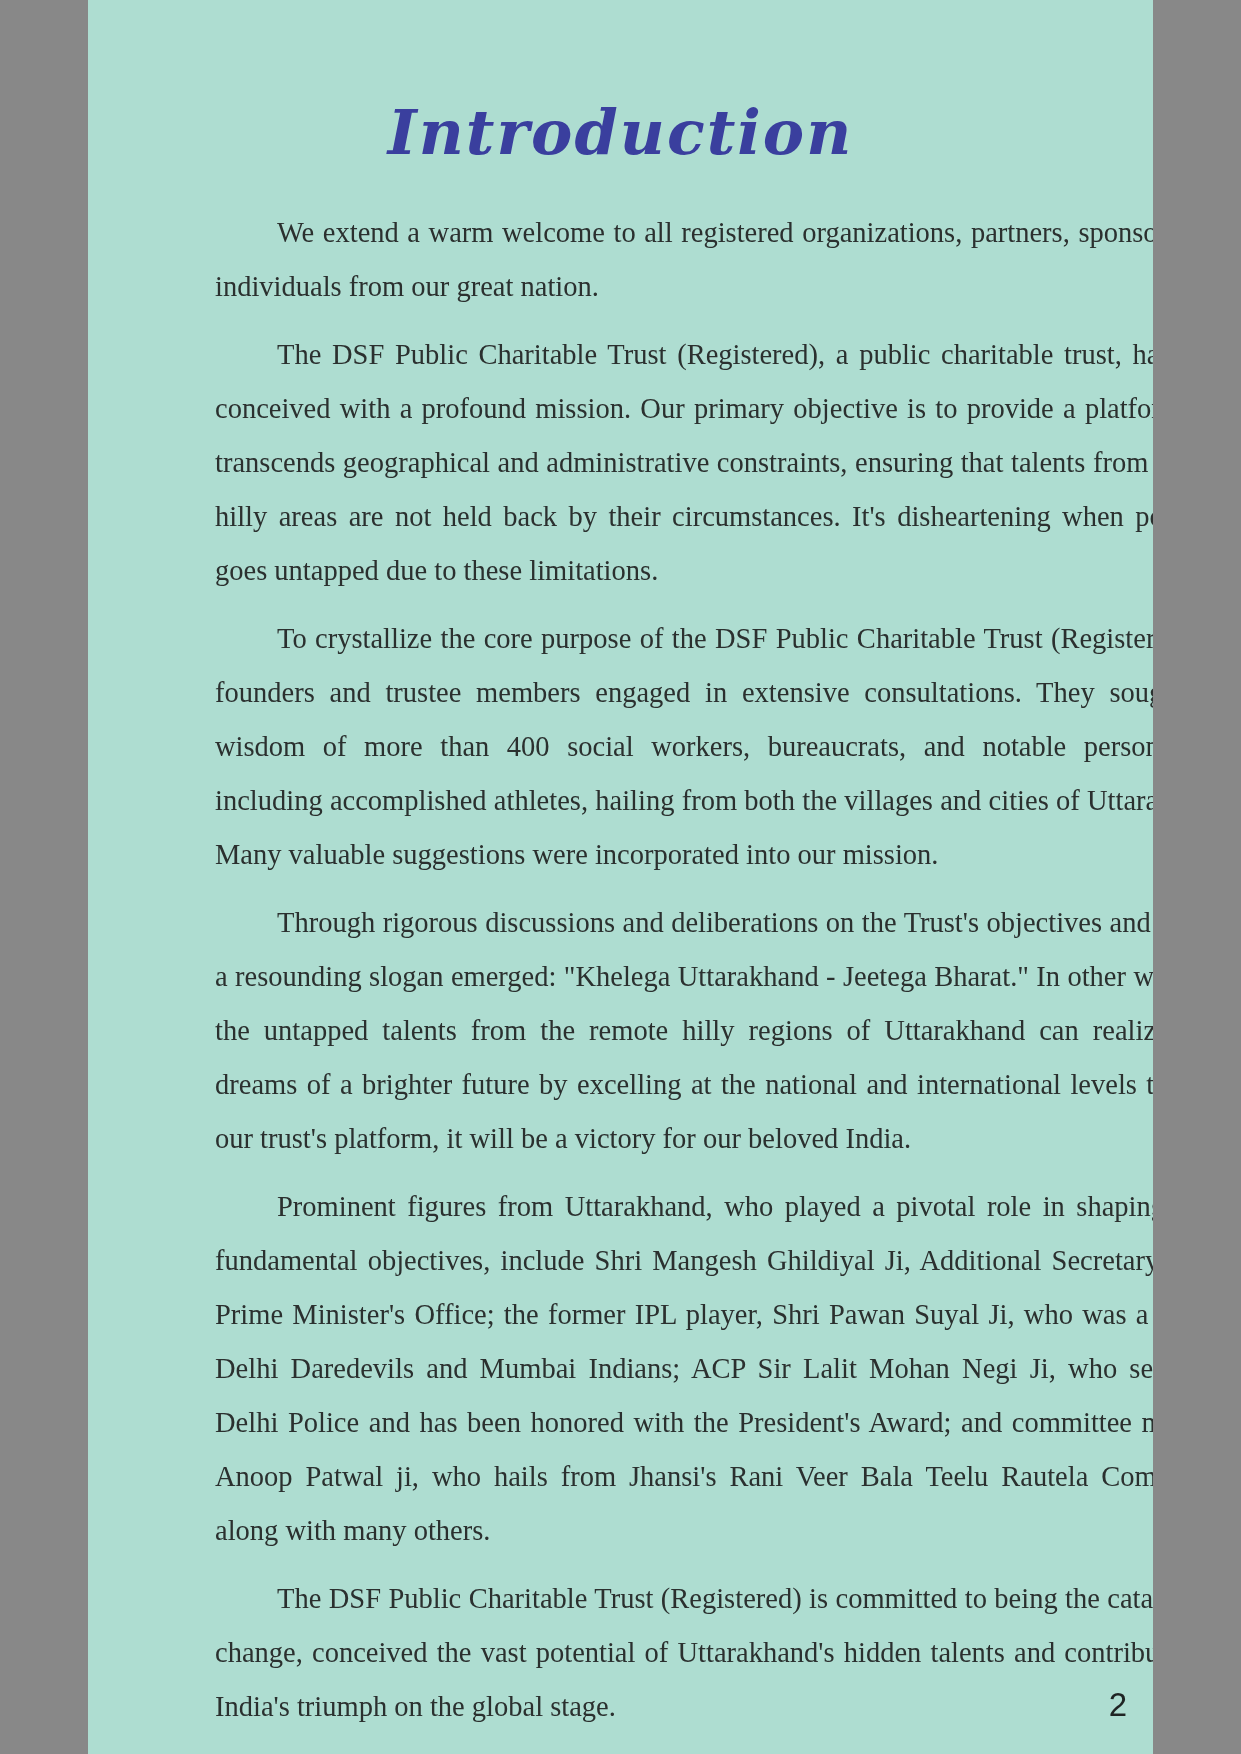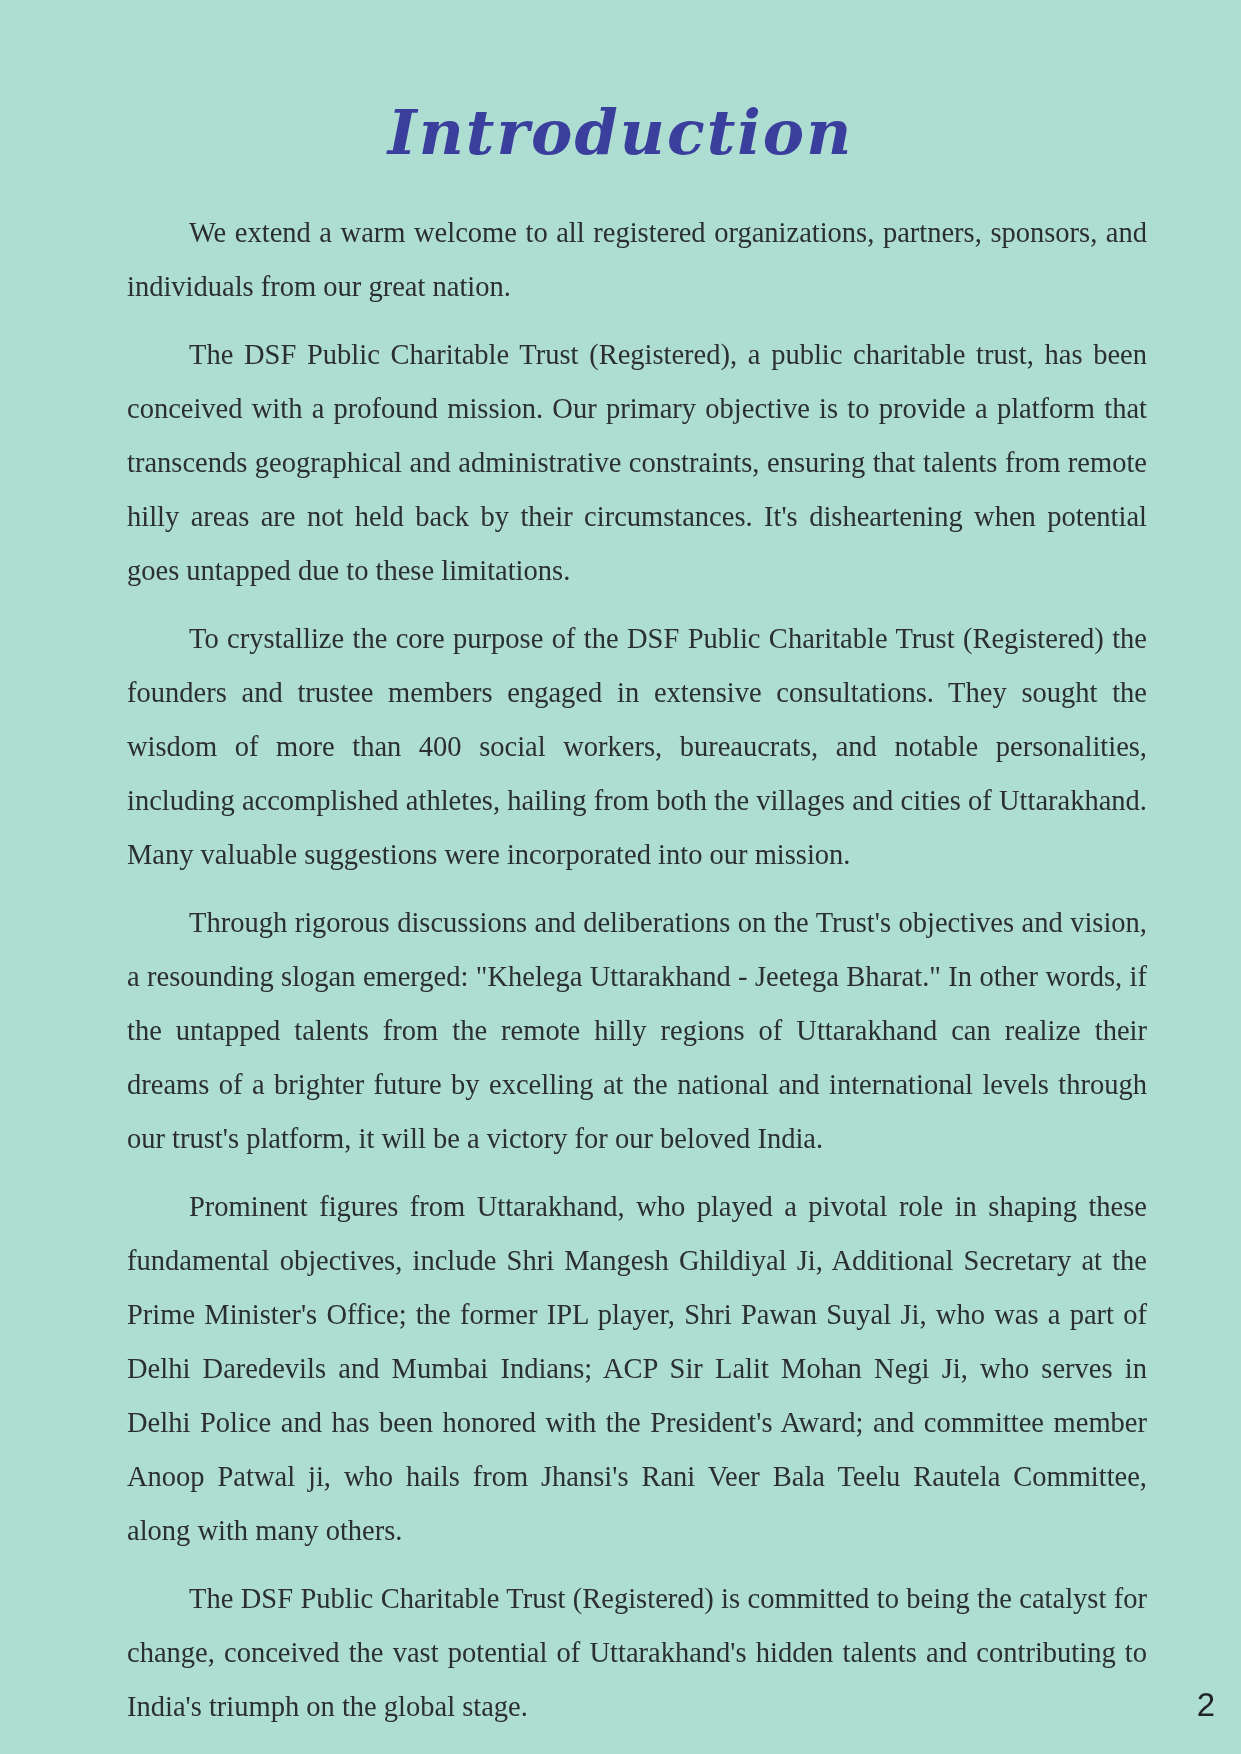--- a/index.html
+++ b/index.html
@@ -2,21 +2,21 @@
 <html><head>
 <meta charset="utf-8">
 <style>
   html, body {
     margin: 0;
     padding: 0;
     background: #888;
   }
   .page {
     position: relative;
-    width: 1241px;
+    width: 1065px;
     height: 1754px;
     margin: 0 auto;
     background: #aeddd1;
     overflow: hidden;
   }
   .title {
     position: absolute;
     top: 96px;
     left: 0;
     width: 100%;

